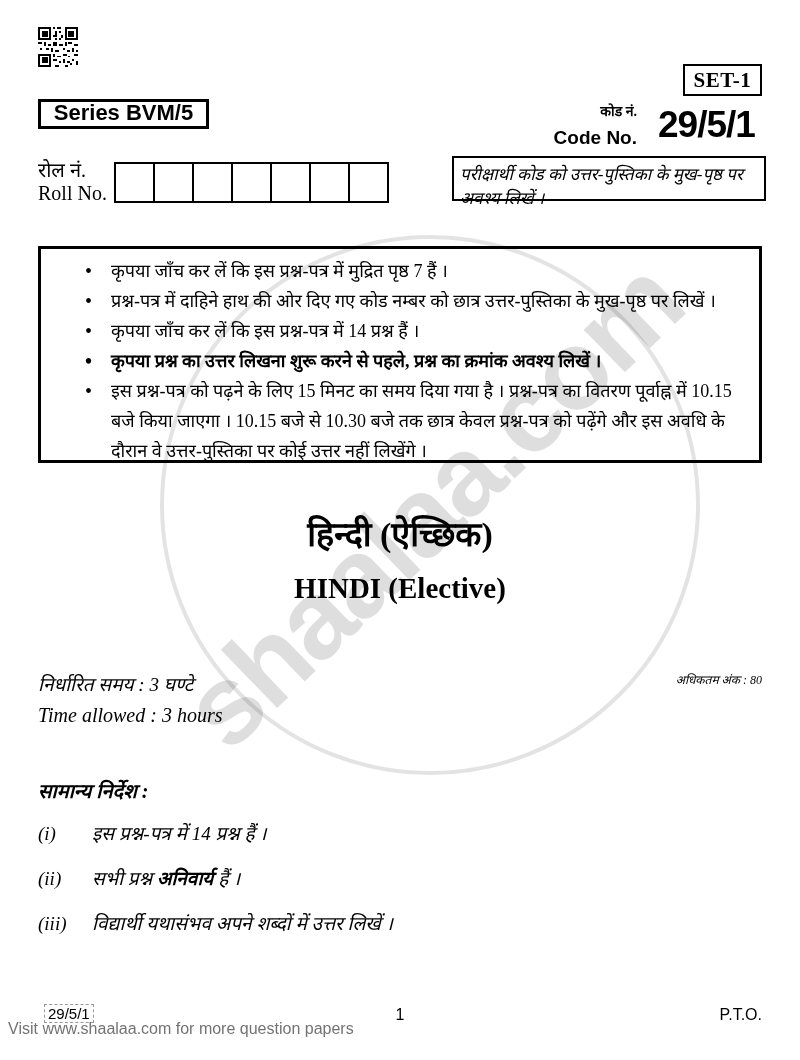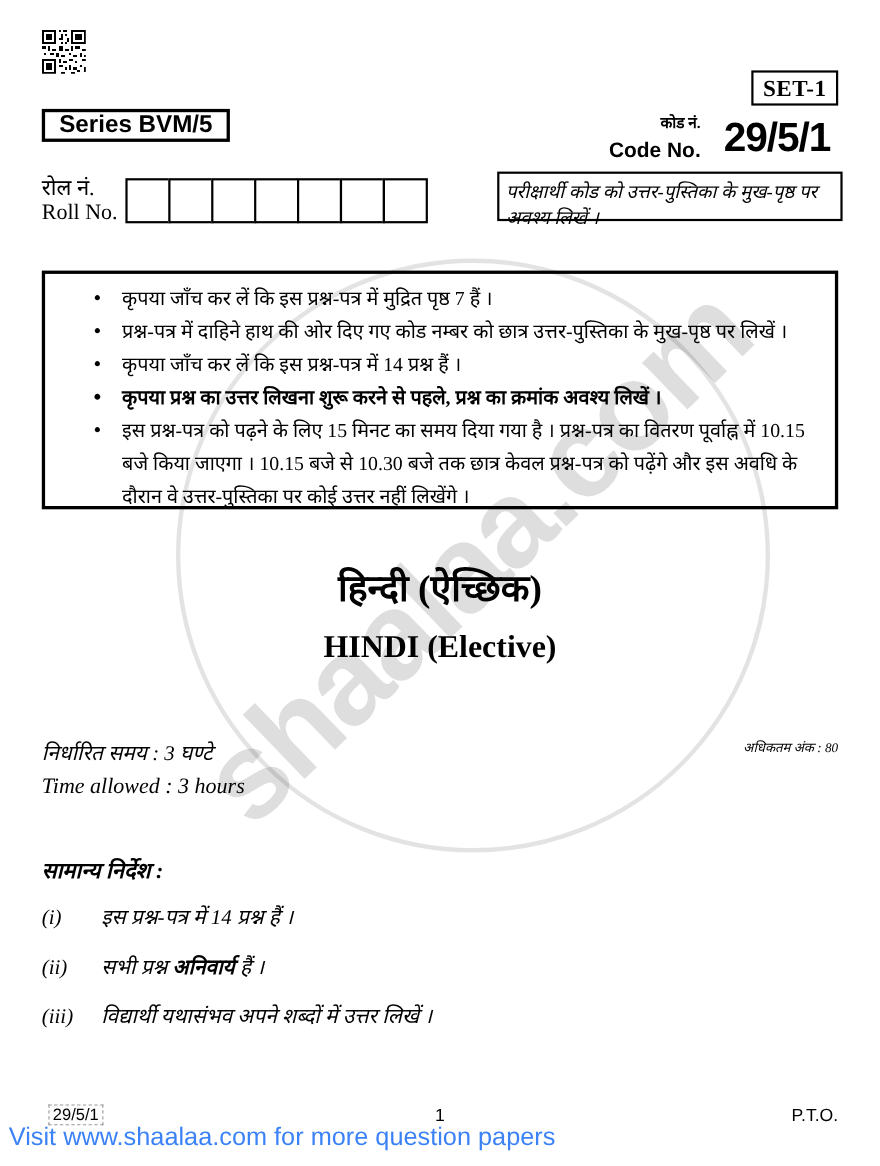--- a/index.html
+++ b/index.html
@@ -142,22 +142,22 @@
   .footer-page {
     position: absolute; left: 0; top: 1006px; width: 100%;
     text-align: center; font-family: "Liberation Sans", sans-serif; font-size: 16px;
   }
   .footer-pto {
     position: absolute; right: 38px; top: 1006px;
     font-family: "Liberation Sans", sans-serif; font-size: 16px;
   }
   .site-note {
     position: absolute; left: 8px; top: 1020px;
-    font-family: "Liberation Sans", sans-serif; font-size: 23px;
-    color: #3b82f6; white-space: nowrap;
+    font-family: "Liberation Sans", sans-serif; font-size: 16px;
+    color: #737373; white-space: nowrap;
   }
 </style>
 </head>
 <body>
 
 <div class="page">
 
   <div class="wm-circle"></div>
   <div class="wm-text">shaalaa.com</div>
 

